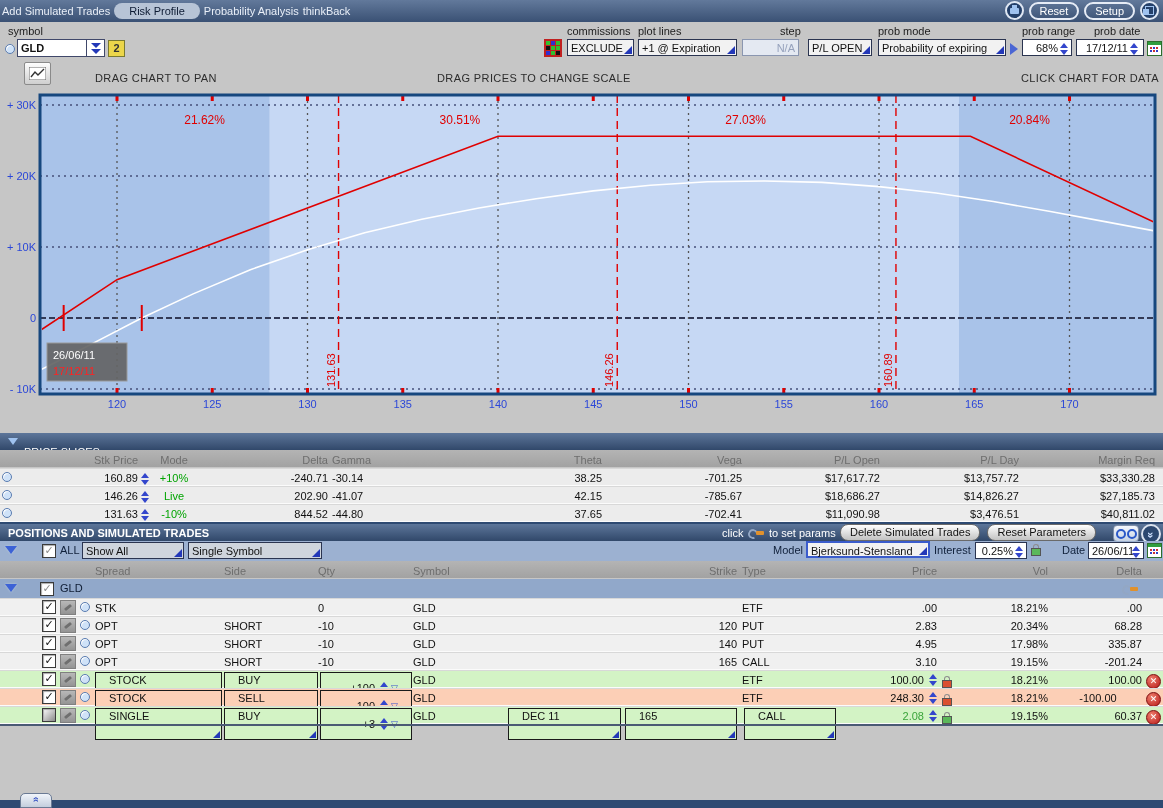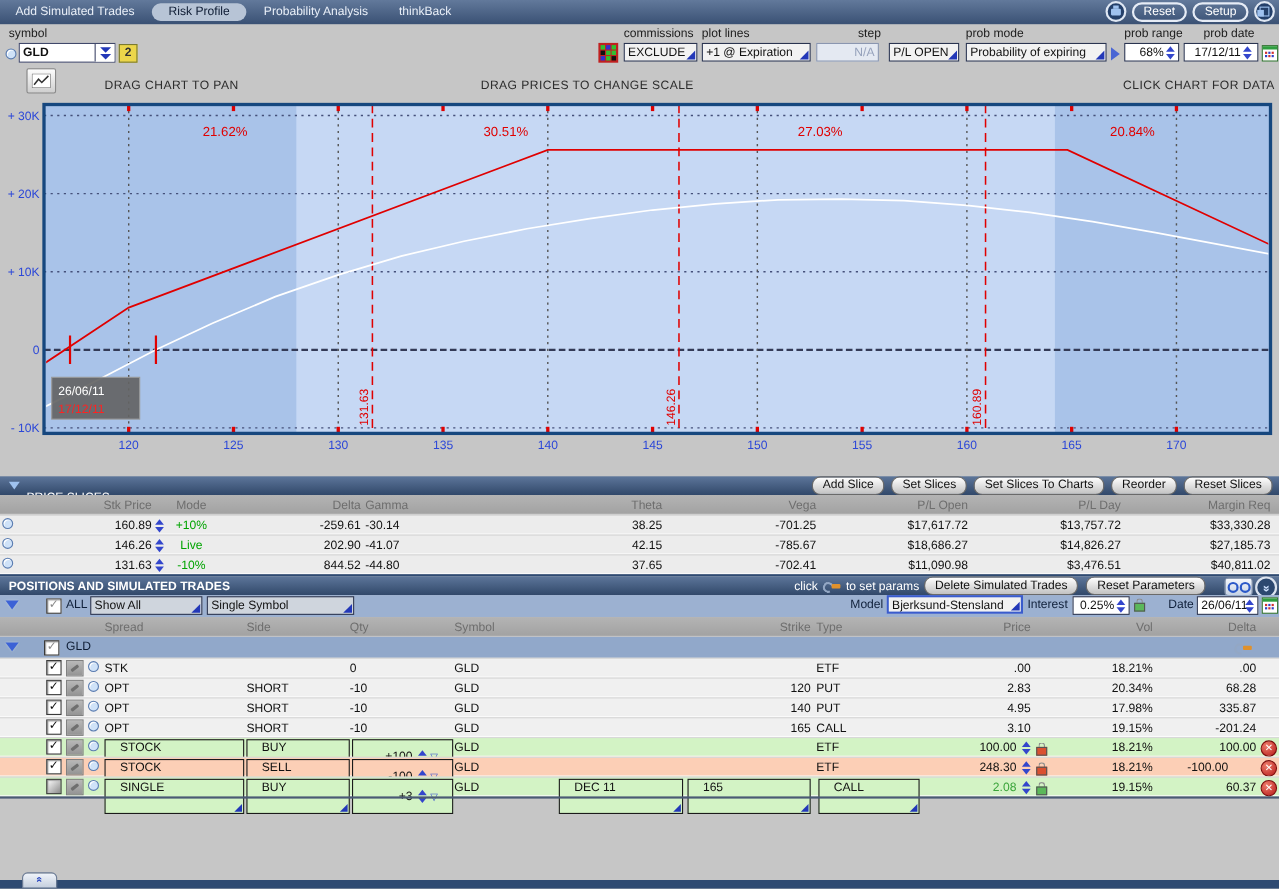--- a/index.html
+++ b/index.html
@@ -3,21 +3,21 @@
 <meta charset="utf-8">
 <style>
   html,body{margin:0;padding:0;}
   body{width:1163px;height:808px;overflow:hidden;background:#c6c6c6;
        font-family:"Liberation Sans","DejaVu Sans",sans-serif;font-size:11px;color:#111;}
   #app{position:relative;width:1163px;height:808px;}
 
   
   .tabbar{position:absolute;left:0;top:0;width:100%;height:22px;
           background:linear-gradient(#62799b,#3a5174);display:flex;align-items:center;}
-  .tab{color:#e9eff8;padding:2px 14px;cursor:default;white-space:nowrap;}
+  .tab{color:#e9eff8;padding:2px 2px;cursor:default;white-space:nowrap;}
   .tab.active{background:#b7c4d6;color:#0d1b33;border-radius:10px;padding:2px 15px;margin:0 2px;}
   .winbtns{position:absolute;right:4px;top:1px;display:flex;align-items:center;gap:5px;}
   .pillbtn{border:2px solid #e6ecf6;border-radius:10px;color:#fff;padding:0 9px;height:14px;
            line-height:14px;background:transparent;}
   .circbtn{width:15px;height:15px;border-radius:50%;background:#24406a;border:2px solid #dfe7f3;
            display:flex;align-items:center;justify-content:center;position:relative;}
   .printer{width:9px;height:6px;background:#9fc2ef;border-radius:1px;position:relative;}
   .printer::before{content:"";position:absolute;left:2px;top:-3px;width:5px;height:3px;background:#9fc2ef;}
   .squares{width:7px;height:7px;border:1.5px solid #9fc2ef;position:relative;}
   .squares::before{content:"";position:absolute;left:-3px;top:2px;width:6px;height:6px;background:#9fc2ef;}
@@ -320,27 +320,20 @@
       <text x="688.5" y="318" fill="#2b47d8" font-size="11px" text-anchor="middle">150</text>
       <text x="783.75" y="318" fill="#2b47d8" font-size="11px" text-anchor="middle">155</text>
       <text x="879" y="318" fill="#2b47d8" font-size="11px" text-anchor="middle">160</text>
       <text x="974.25" y="318" fill="#2b47d8" font-size="11px" text-anchor="middle">165</text>
       <text x="1069.5" y="318" fill="#2b47d8" font-size="11px" text-anchor="middle">170</text>
     </svg>
 
   <div class="secbar" style="top:433px;">
     <span class="sec-tri"></span>
     <span style="font-weight:normal;margin-top:21px;">PRICE SLICES</span>
-    <div id="slice-buttons" style="position:absolute;right:6px;display:flex;gap:6px;">
-        <div class="btn">Add Slice</div>
-        <div class="btn">Set Slices</div>
-        <div class="btn">Set Slices To Charts</div>
-        <div class="btn">Reorder</div>
-        <div class="btn">Reset Slices</div>
-      </div>
   </div>
   <div class="hdr-row" style="top:450px;" id="slice-hdr">
       <span class="cell s-price">Stk Price</span>
       <span class="cell s-mode">Mode</span>
       <span class="cell s-delta">Delta</span>
       <span class="cell s-gamma">Gamma</span>
       <span class="cell s-theta">Theta</span>
       <span class="cell s-vega">Vega</span>
       <span class="cell s-plopen">P/L Open</span>
       <span class="cell s-plday">P/L Day</span>
@@ -348,21 +341,21 @@
     </div>
   <div id="slice-rows">
       <div class="trow" style="top: 468px;">
       <span class="cell s-dot"><span class="bluedot"></span></span>
       <span class="cell s-price">160.89</span>
       <span class="cell s-spin"><span class="spin">
             <b class="up"></b>
             <b class="dn"></b>
           </span></span>
       <span class="cell s-mode green">+10%</span>
-      <span class="cell s-delta">-259.61</span>
+      <span class="cell s-delta">-240.71</span>
       <span class="cell s-gamma">-30.14</span>
       <span class="cell s-theta">38.25</span>
       <span class="cell s-vega">-701.25</span>
       <span class="cell s-plopen">$17,617.72</span>
       <span class="cell s-plday">$13,757.72</span>
       <span class="cell s-margin">$33,330.28</span>
     </div>
       <div class="trow" style="top: 486px;">
       <span class="cell s-dot"><span class="bluedot"></span></span>
       <span class="cell s-price">146.26</span>

